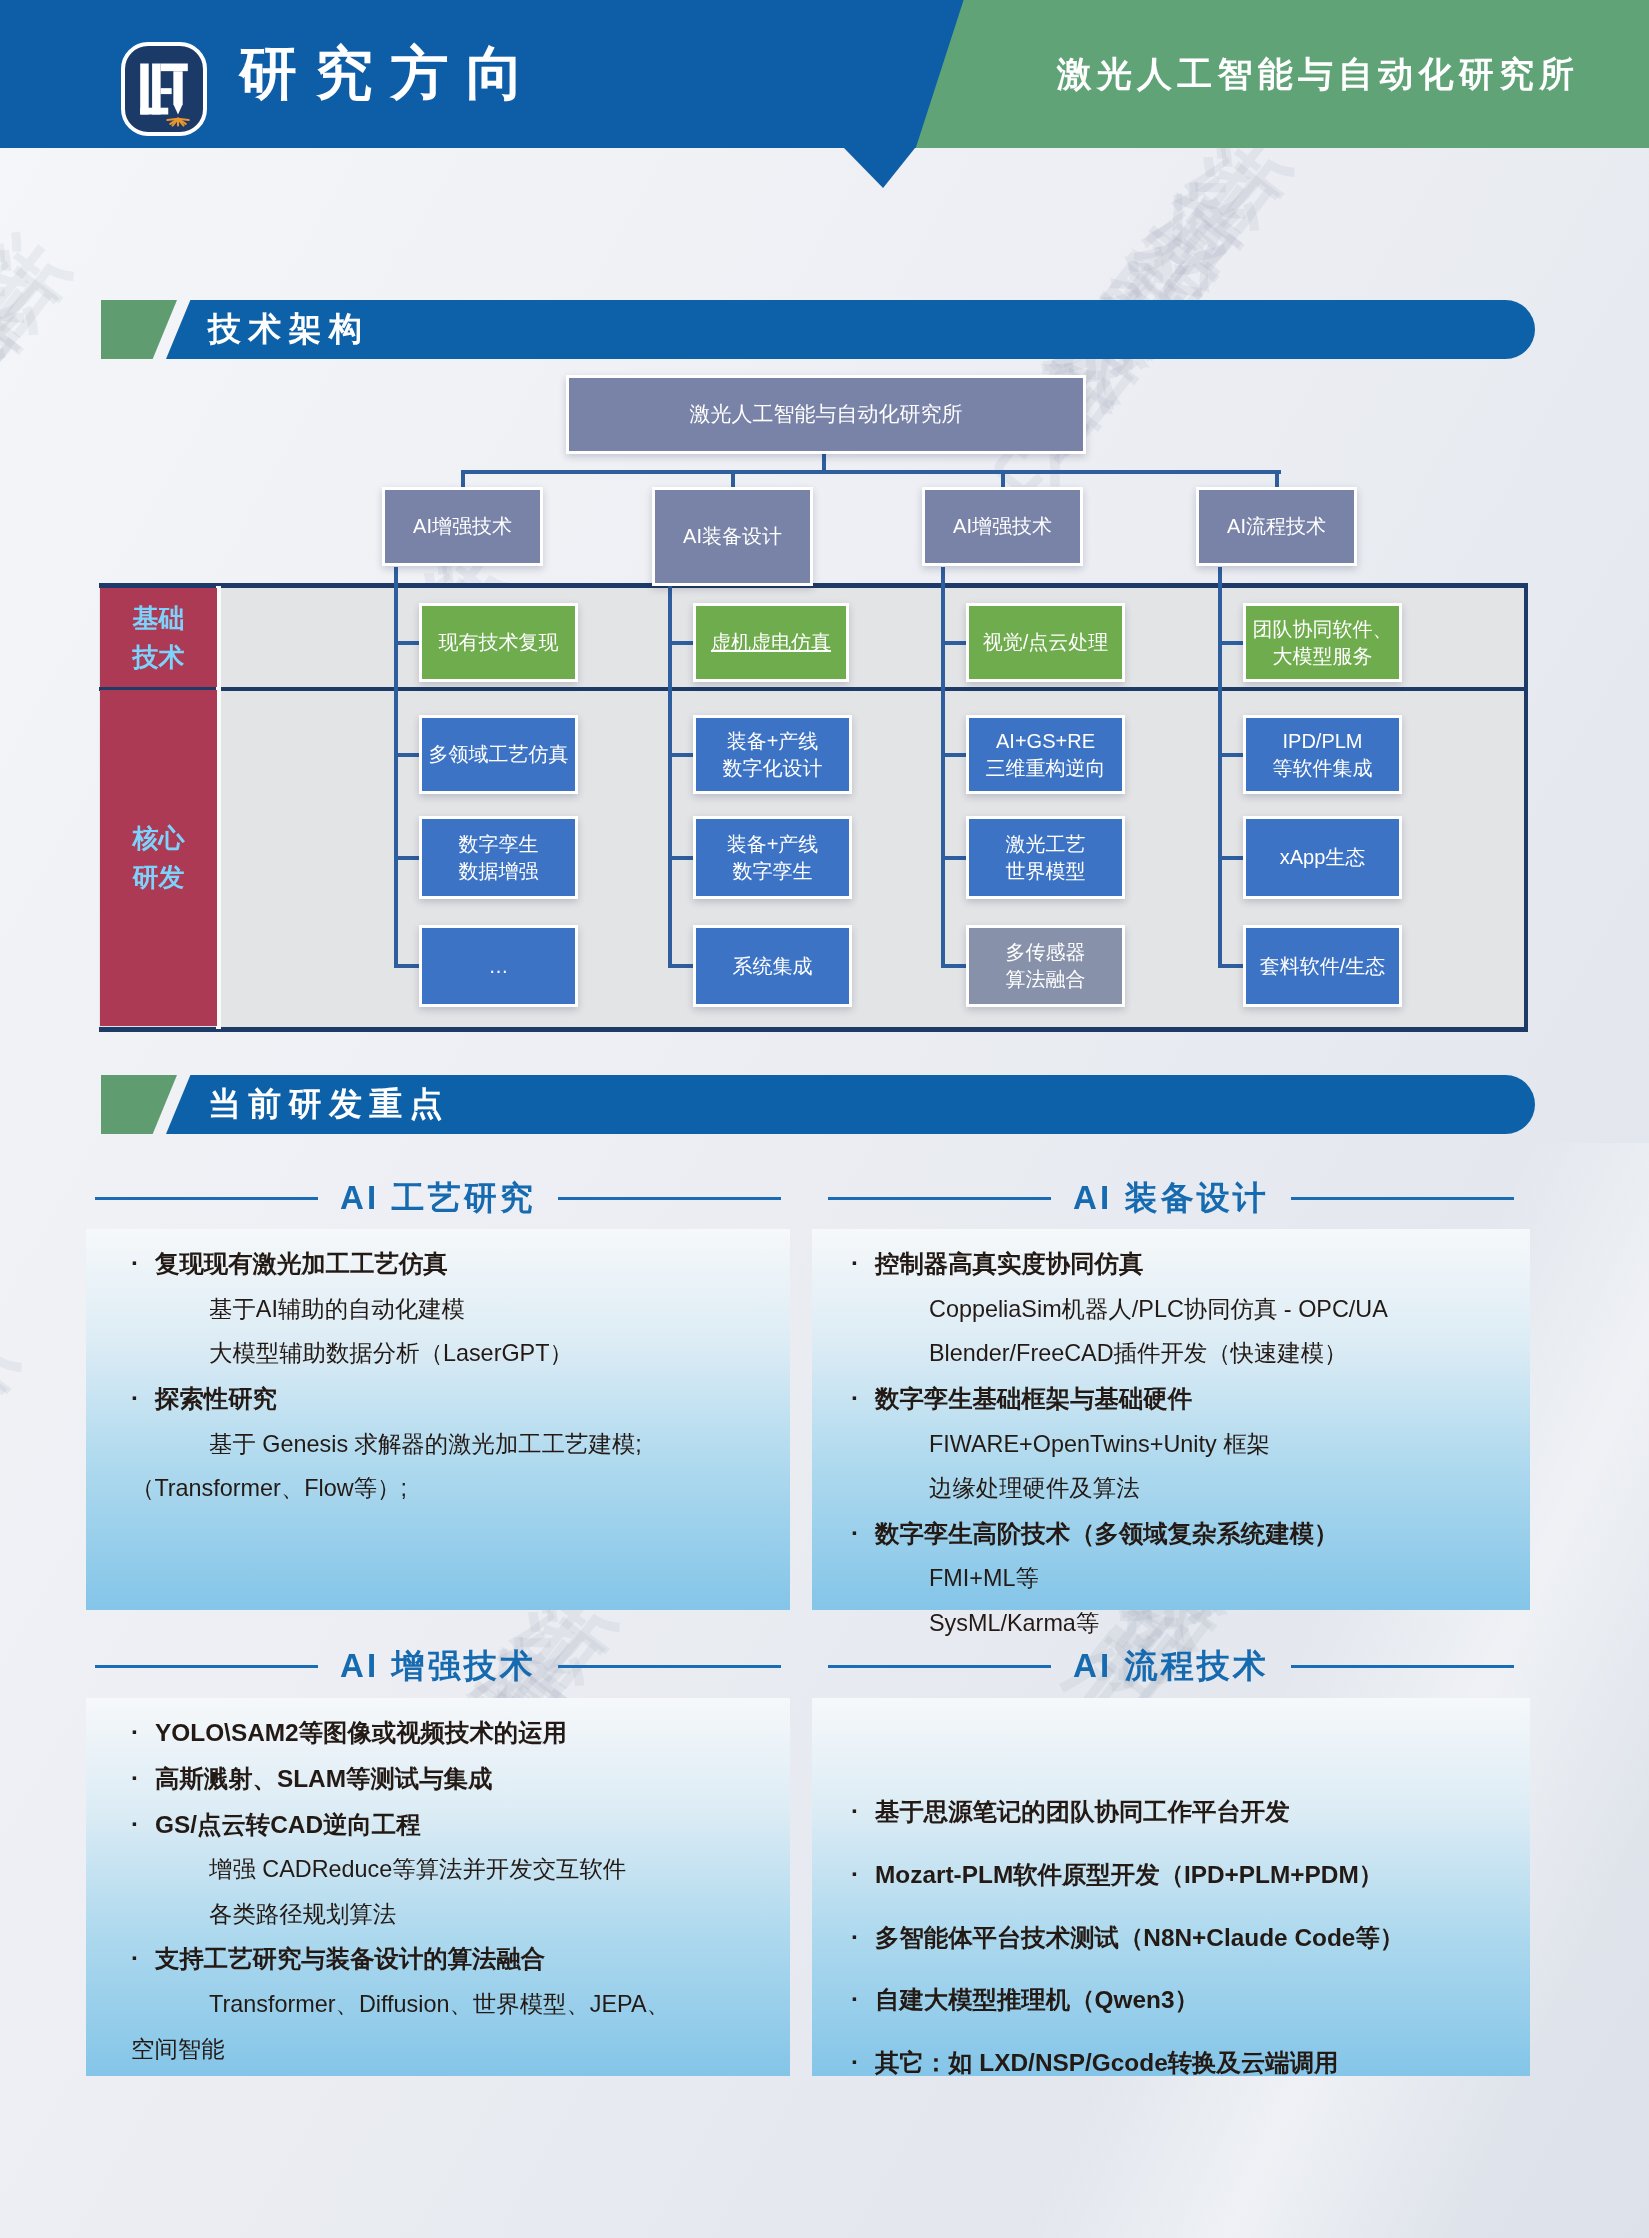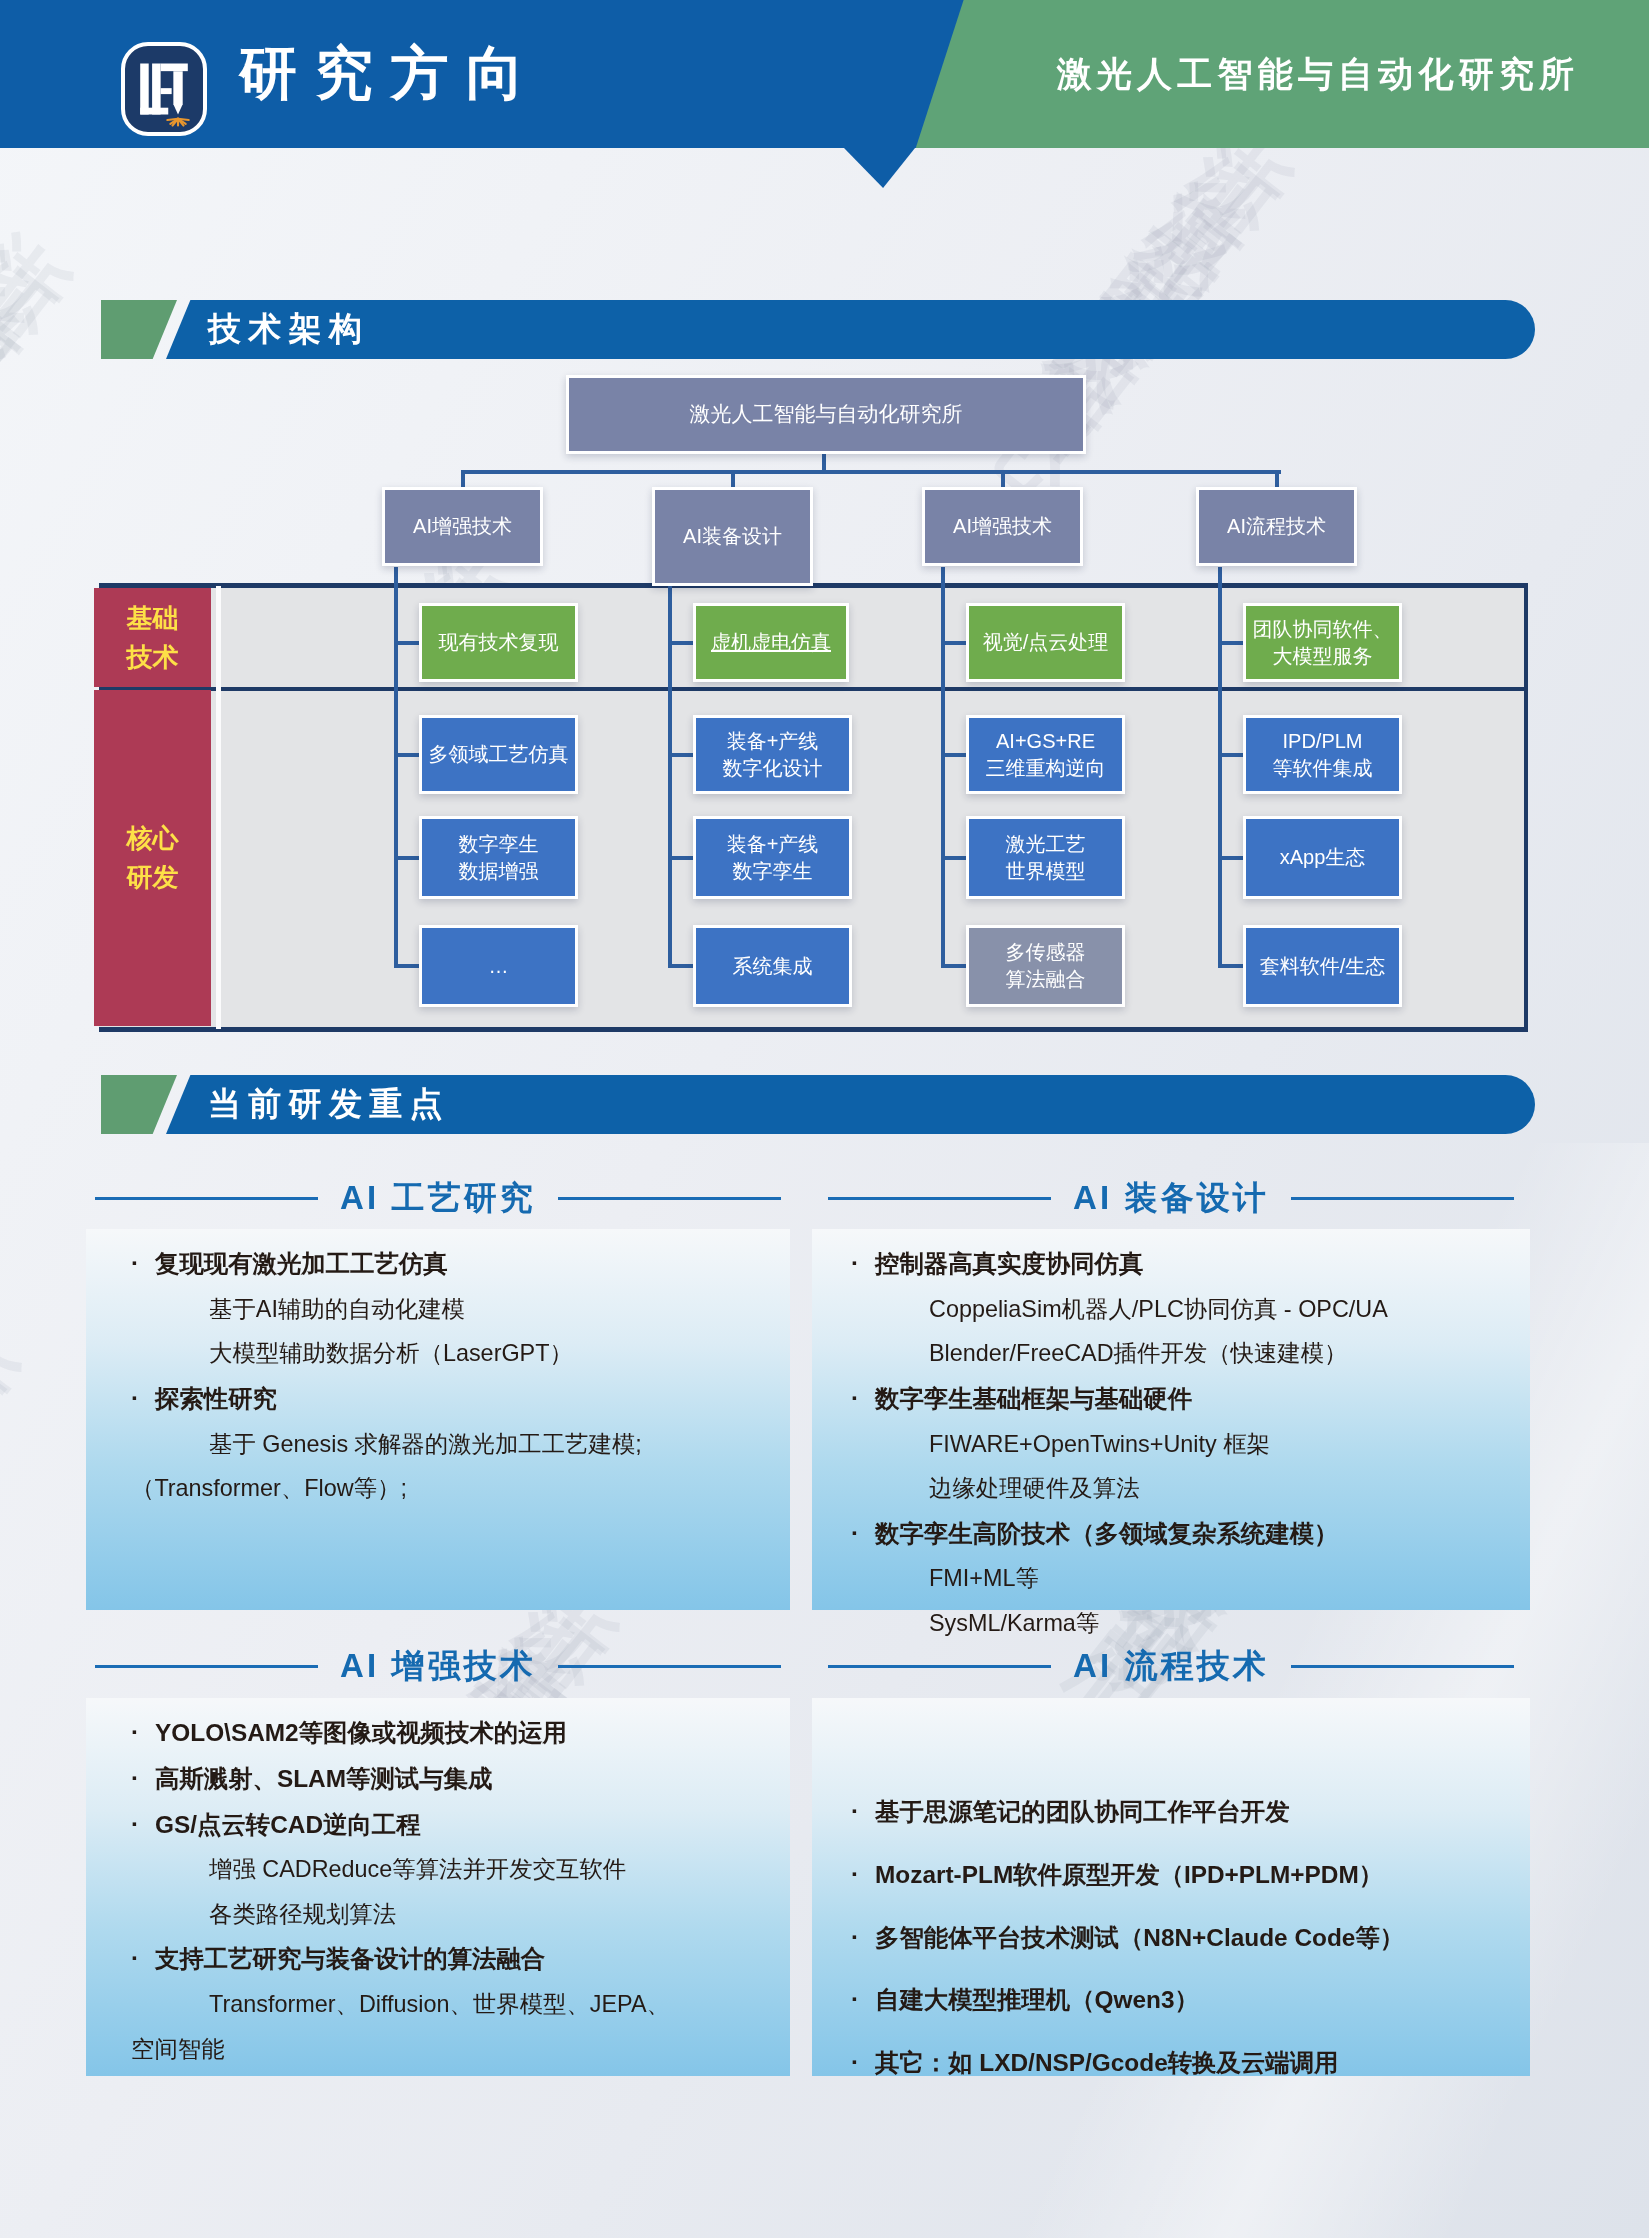--- a/index.html
+++ b/index.html
@@ -43,23 +43,23 @@
         text-align:center; color:#fff; white-space:pre-line; z-index:4;
         box-shadow:0 2.6px 7.3px rgba(25,35,70,.20); font-size:20px; line-height:1.35; }
   .slate { background:#7983a7; }
   .greenb { background:#6fac4d; }
   .blueb  { background:#3d73c4; }
   .grayb  { background:#8891aa; }
   .rootbox { background:#7983a7; font-size:21px; }
   .cline { position:absolute; background:#2e5e9e; z-index:3; }
   .navy  { position:absolute; background:#1e3a66; z-index:2; }
   .cont-bg { position:absolute; left:99px; top:586px; width:1429px; height:445px; background:#e3e4e6; z-index:1; }
-  .redlab { position:absolute; left:94px; width:117px; background:#ad3a55; z-index:2;
+  .redlab { position:absolute; left:100px; width:117px; background:#ad3a55; z-index:2;
         display:flex; align-items:center; justify-content:center; text-align:center;
-        color:#fde047; font-size:26px; font-weight:700; line-height:1.5; white-space:pre-line; }
+        color:#7dd3fc; font-size:26px; font-weight:700; line-height:1.5; white-space:pre-line; }
   .whitesep { position:absolute; left:216px; top:586px; width:4.7px; height:443px; background:#fbfbfc; z-index:2; }
   
   .sh { position:absolute; height:47px; display:flex; align-items:center; justify-content:center; z-index:3; }
   .sh .sh-line { flex:1; max-width:223px; height:3.6px; background:#1a6cb5; }
   .sh .sh-title { color:#156ab0; font-size:33px; font-weight:800; letter-spacing:3.1px; margin:0 22px; white-space:nowrap; }
   .panel { position:absolute; z-index:2;
         background:linear-gradient(180deg,#f6f8fa 0%,#dcecf5 30%,#aed9ee 62%,#84c5e8 100%); }
   .panel .plist { position:relative; }
   .pitem { position:relative; font-size:23.4px; line-height:1.22; margin-bottom:16px; color:#241a15; }
   .pitem.bold { font-weight:800; font-size:24.4px; }

